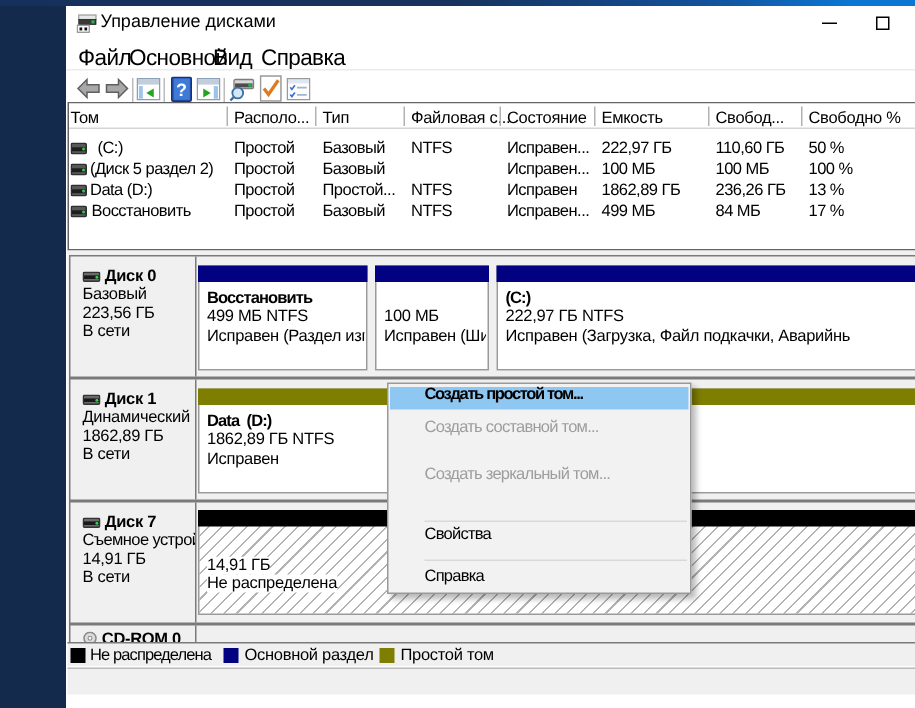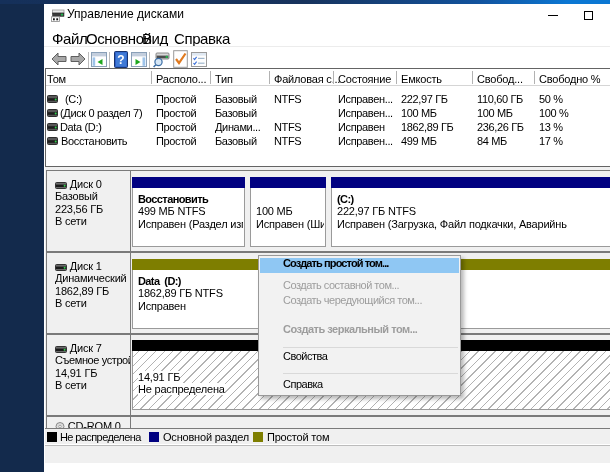--- a/index.html
+++ b/index.html
@@ -32,21 +32,21 @@
 .hc { position:absolute; top:4px; font-size:11px; color:#000; white-space:nowrap; letter-spacing:-0.2px;}
 .row { position:absolute; left:0; width:593px; height:14px; font-size:11px; color:#000; }
 .rc { position:absolute; top:1px; white-space:nowrap; letter-spacing:-0.35px; }
 .vic { position:absolute; left:1px; top:3px; width:11px; height:8px; }
 
 
 #pane { position:absolute; left:1px; top:163px; width:595px; height:261px; background:#f0f0f0; overflow:hidden; }
 .drow { position:absolute; left:1px; width:574px; height:82px; border:1px solid #7a7a7a; background:#f0f0f0; }
 .dleft { position:absolute; left:0; top:0; width:84px; height:80px; border-right:1px solid #7a7a7a;
   font-size:11px; letter-spacing:-0.2px; line-height:12.4px; padding:7px 0 0 8px; color:#000; white-space:nowrap; overflow:hidden; }
-.dtitle { font-weight:normal; }
+.dtitle { font-weight:bold; }
 .part { position:absolute; top:6px; height:70px; background:#fff; border:1px solid #9a9a9a; }
 .pbar { position:absolute; left:-1px; top:-1px; height:11px; }
 .ptext { position:absolute; left:5px; top:15px; right:1px; font-size:11px; letter-spacing:-0.2px; line-height:12.3px; white-space:nowrap; overflow:hidden; }
 .ptext b { letter-spacing:-0.6px; }
 .hatch { background-image:repeating-linear-gradient(135deg,#ffffff 0px,#ffffff 5px,#b3b3b3 5px,#b3b3b3 6px); }
 
 
 #sbar { position:absolute; left:582px; top:0; width:13px; height:261px; background:#f0f0f0; }
 #sthumb { position:absolute; left:1px; top:17px; width:11px; height:157px; background:#cdcdcd; }
 
@@ -184,37 +184,37 @@
       <span class="rc" style="left:355px;">222,97 ГБ</span>
       <span class="rc" style="left:431px;">110,60 ГБ</span>
       <span class="rc" style="left:493px;">50 %</span>
     </div>
     <div class="row" style="top:37px;">
       <svg class="vic" viewBox="0 0 11 8">
           <rect x="0.5" y="0.5" width="10" height="7" rx="1" fill="#585858" stroke="#2e2e2e"></rect>
           <rect x="1" y="3.2" width="9" height="2.6" fill="#1d1d1d"></rect>
           <circle cx="8.7" cy="4.4" r="1" fill="#2fcf4a"></circle>
         </svg>
-      <span class="rc" style="left:14px;">(Диск 0 раздел 7)</span>
+      <span class="rc" style="left:14px;">(Диск 5 раздел 2)</span>
       <span class="rc" style="left:110px;">Простой</span>
       <span class="rc" style="left:169px;">Базовый</span>
       <span class="rc" style="left:292px;">Исправен...</span>
       <span class="rc" style="left:355px;">100 МБ</span>
       <span class="rc" style="left:431px;">100 МБ</span>
       <span class="rc" style="left:493px;">100 %</span>
     </div>
     <div class="row" style="top:51px;">
       <svg class="vic" viewBox="0 0 11 8">
           <rect x="0.5" y="0.5" width="10" height="7" rx="1" fill="#585858" stroke="#2e2e2e"></rect>
           <rect x="1" y="3.2" width="9" height="2.6" fill="#1d1d1d"></rect>
           <circle cx="8.7" cy="4.4" r="1" fill="#2fcf4a"></circle>
         </svg>
       <span class="rc" style="left:14px;">Data  (D:)</span>
       <span class="rc" style="left:110px;">Простой</span>
-      <span class="rc" style="left:169px;">Динами...</span>
+      <span class="rc" style="left:169px;">Простой...</span>
       <span class="rc" style="left:228px;">NTFS</span>
       <span class="rc" style="left:292px;">Исправен</span>
       <span class="rc" style="left:355px;">1862,89 ГБ</span>
       <span class="rc" style="left:431px;">236,26 ГБ</span>
       <span class="rc" style="left:493px;">13 %</span>
     </div>
     <div class="row" style="top:65px;">
       <svg class="vic" viewBox="0 0 11 8">
           <rect x="0.5" y="0.5" width="10" height="7" rx="1" fill="#585858" stroke="#2e2e2e"></rect>
           <rect x="1" y="3.2" width="9" height="2.6" fill="#1d1d1d"></rect>
@@ -319,19 +319,18 @@
     <div class="sw" style="left:208px;background:#7e7e00;"></div>
     <span class="lt" style="left:222px;">Простой том</span>
   </div>
   <div id="statusbar"></div>
 </div>
 
 <div id="ctx">
   <div id="hilite"></div>
   <div class="mi" style="top:1px;font-weight:bold;letter-spacing:-0.9px;">Создать простой том...</div>
   <div class="mi dis" style="top:22.5px;">Создать составной том...</div>
-  <div class="mi dis" style="top:38px;">Создать чередующийся том...</div>
-  <div class="mi dis" style="top:67px;font-weight:bold;">Создать зеркальный том...</div>
+  <div class="mi dis" style="top:54px;">Создать зеркальный том...</div>
   <div class="msep" style="top:91px;"></div>
   <div class="mi" style="top:94px;">Свойства</div>
   <div class="msep" style="top:117px;"></div>
   <div class="mi" style="top:121.5px;">Справка</div>
 </div>
 
 </body></html>

